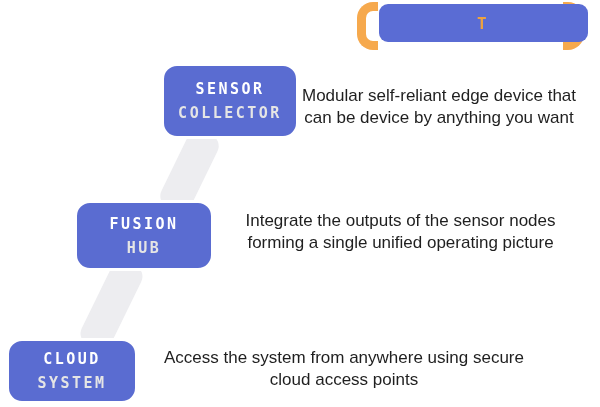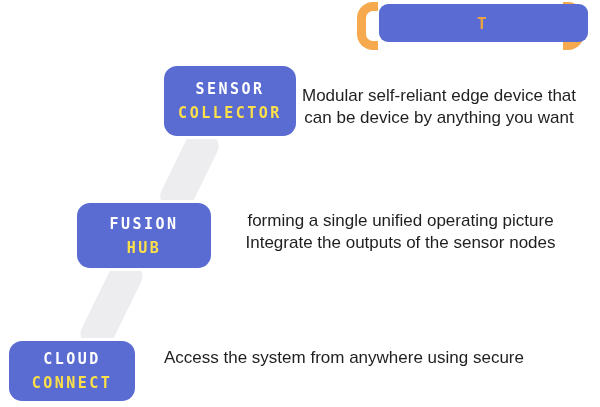--- a/index.html
+++ b/index.html
@@ -92,21 +92,21 @@
     align-items: center;
     justify-content: center;
     font-family: "DejaVu Sans Mono", monospace;
     font-weight: bold;
     font-size: 15px;
     letter-spacing: 2.5px;
     line-height: 24px;
     text-align: center;
   }
   .node-box .line1 { color: #ffffff; }
-  .node-box .line2 { color: #fde047; }
+  .node-box .line2 { color: #e5e5e5; }
   .node-box.sensor { left: 161px; top: 63px;  width: 138px; height: 76px; }
   .node-box.fusion { left: 74px;  top: 200px; width: 140px; height: 71px; }
   .node-box.cloud  { left: 6px;   top: 338px; width: 132px; height: 66px; }
 
   
   .desc {
     position: absolute;
     z-index: 2;
     color: #1f1f1f;
     font-size: 17px;
@@ -140,25 +140,26 @@
   <div class="desc one">
     <div>Modular self-reliant edge device that</div>
     <div>can be device by anything you want</div>
   </div>
 
   <div class="node-box fusion">
     <div class="line1">FUSION</div>
     <div class="line2">HUB</div>
   </div>
   <div class="desc two">
+    <div>Integrate the outputs of the sensor nodes</div>
     <div>forming a single unified operating picture</div>
-    <div>Integrate the outputs of the sensor nodes</div>
   </div>
 
   <div class="node-box cloud">
     <div class="line1">CLOUD</div>
-    <div class="line2">CONNECT</div>
+    <div class="line2">SYSTEM</div>
   </div>
   <div class="desc three">
     <div>Access the system from anywhere using secure</div>
+    <div>cloud access points</div>
   </div>
 
 </div>
 
 </body></html>

